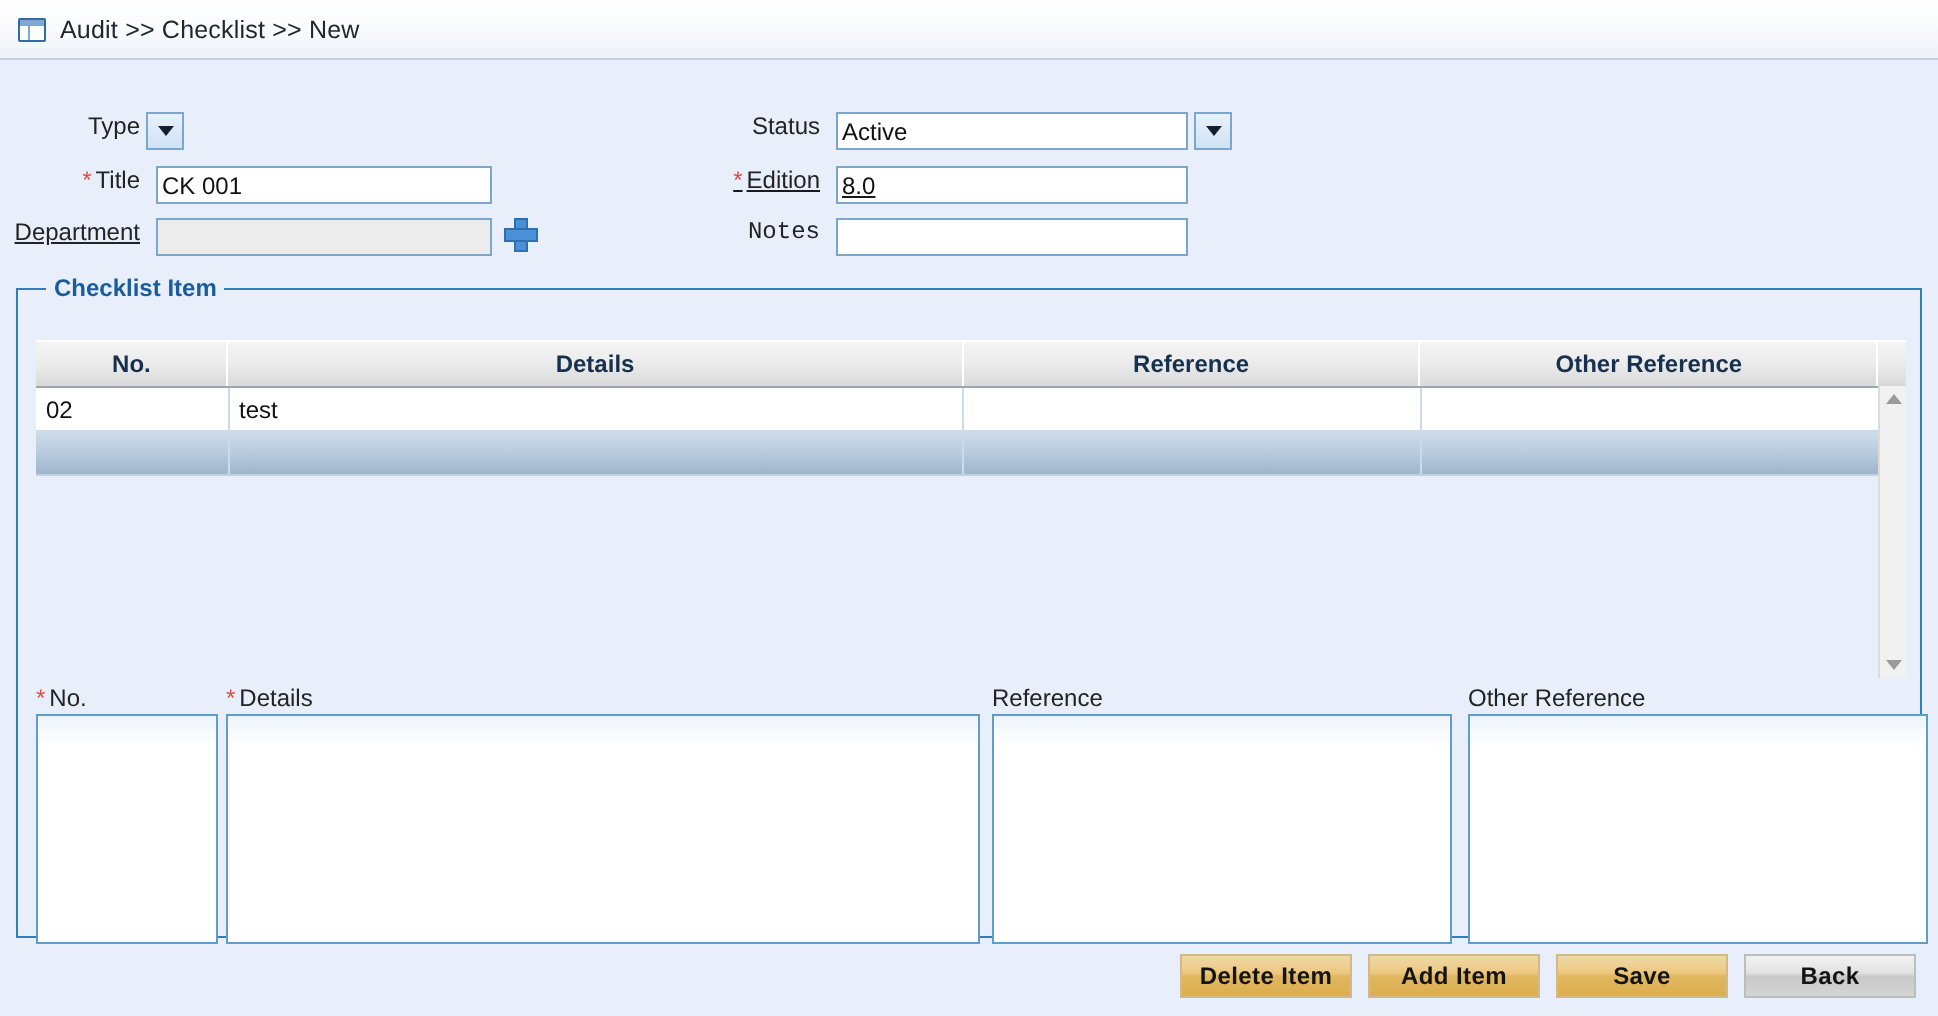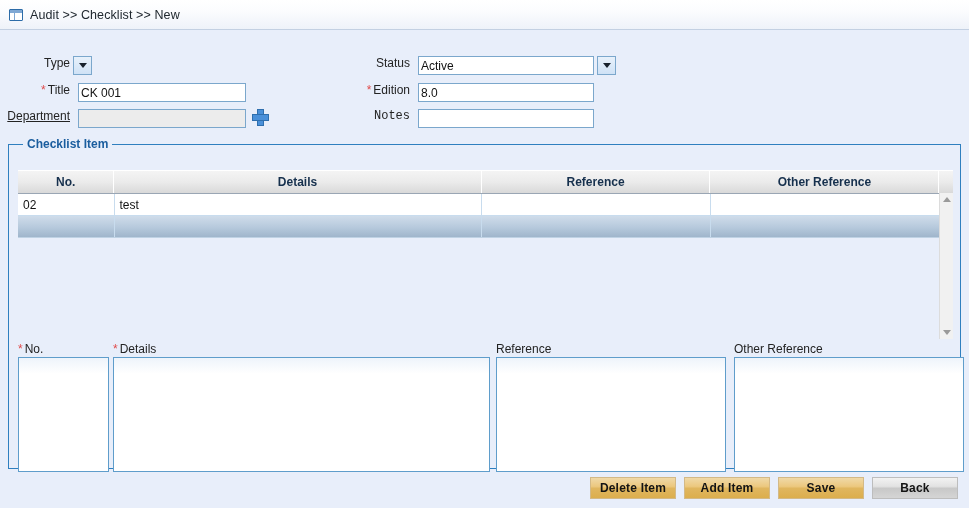--- a/index.html
+++ b/index.html
@@ -350,21 +350,21 @@
   </div>
 
   <div class="field-row" style="left:340px; top:26px;">
     <span class="flabel" style="width:70px;">Status</span>
     <input class="txtinput" style="width: 176px; margin-left: 8px;" value="Active">
     <span class="ddbtn">
         <i></i>
       </span>
   </div>
 
-  <div class="field-row" style="left:340px; top:53px;">
+  <div class="field-row" style="left:340px; top:53px;text-decoration:underline;">
     <span style="width:70px; text-align:right;">
       <span class="req">*</span><span class="flabel">Edition</span>
     </span>
     <input class="txtinput" style="width: 176px; margin-left: 8px;" value="8.0">
   </div>
 
   <div class="field-row" style="left:340px; top:79px;">
     <span class="flabel" style="width:70px;font-family:Liberation Mono, monospace;">Notes</span>
     <input class="txtinput" style="width: 176px; margin-left: 8px;" value="">
   </div>

